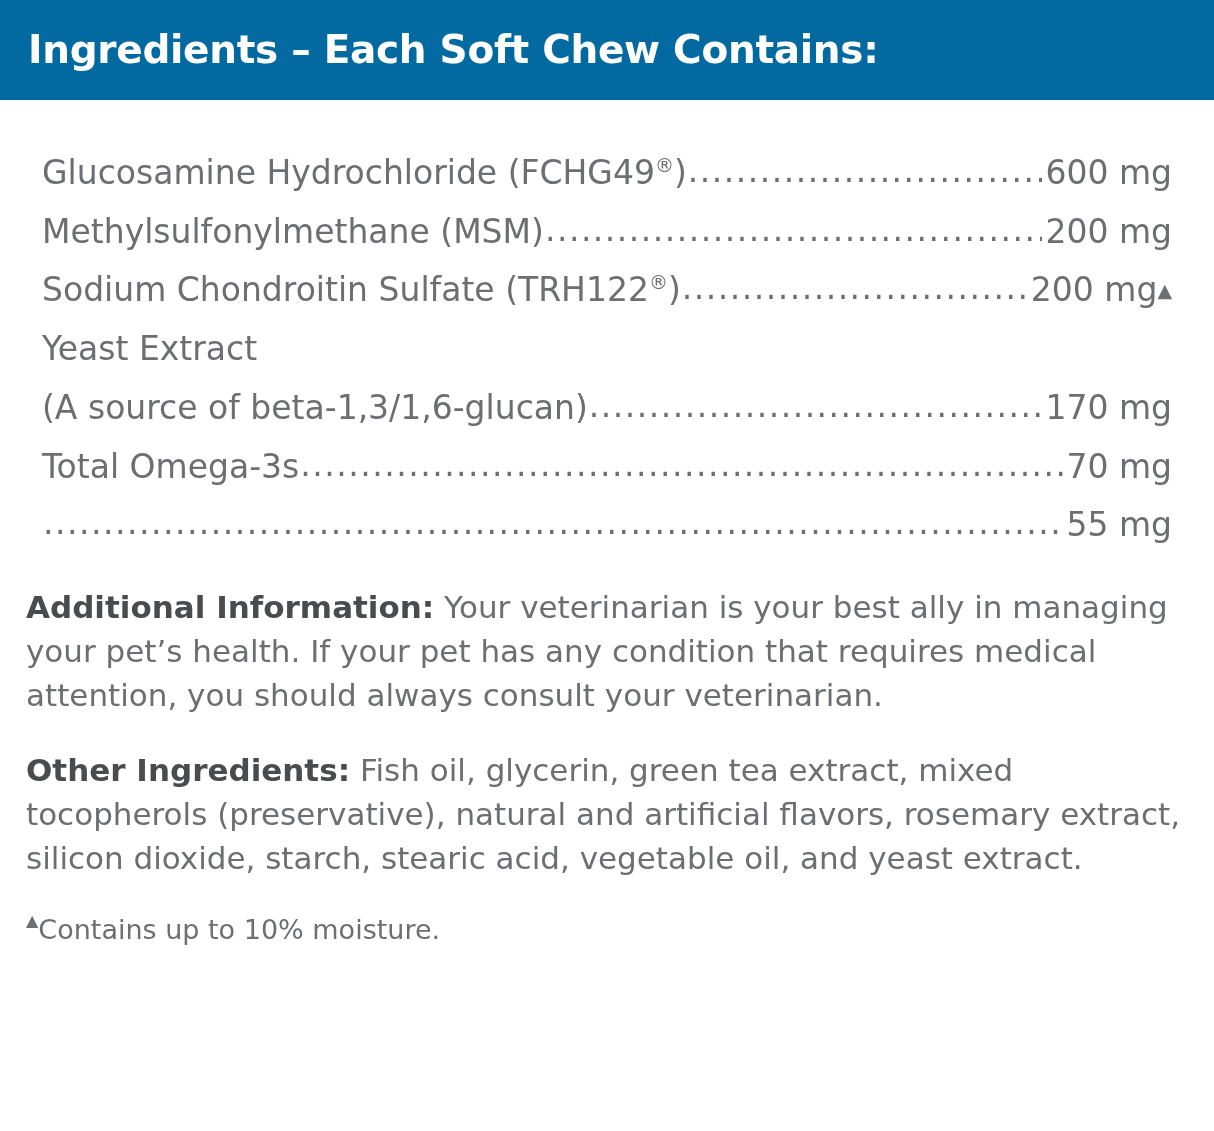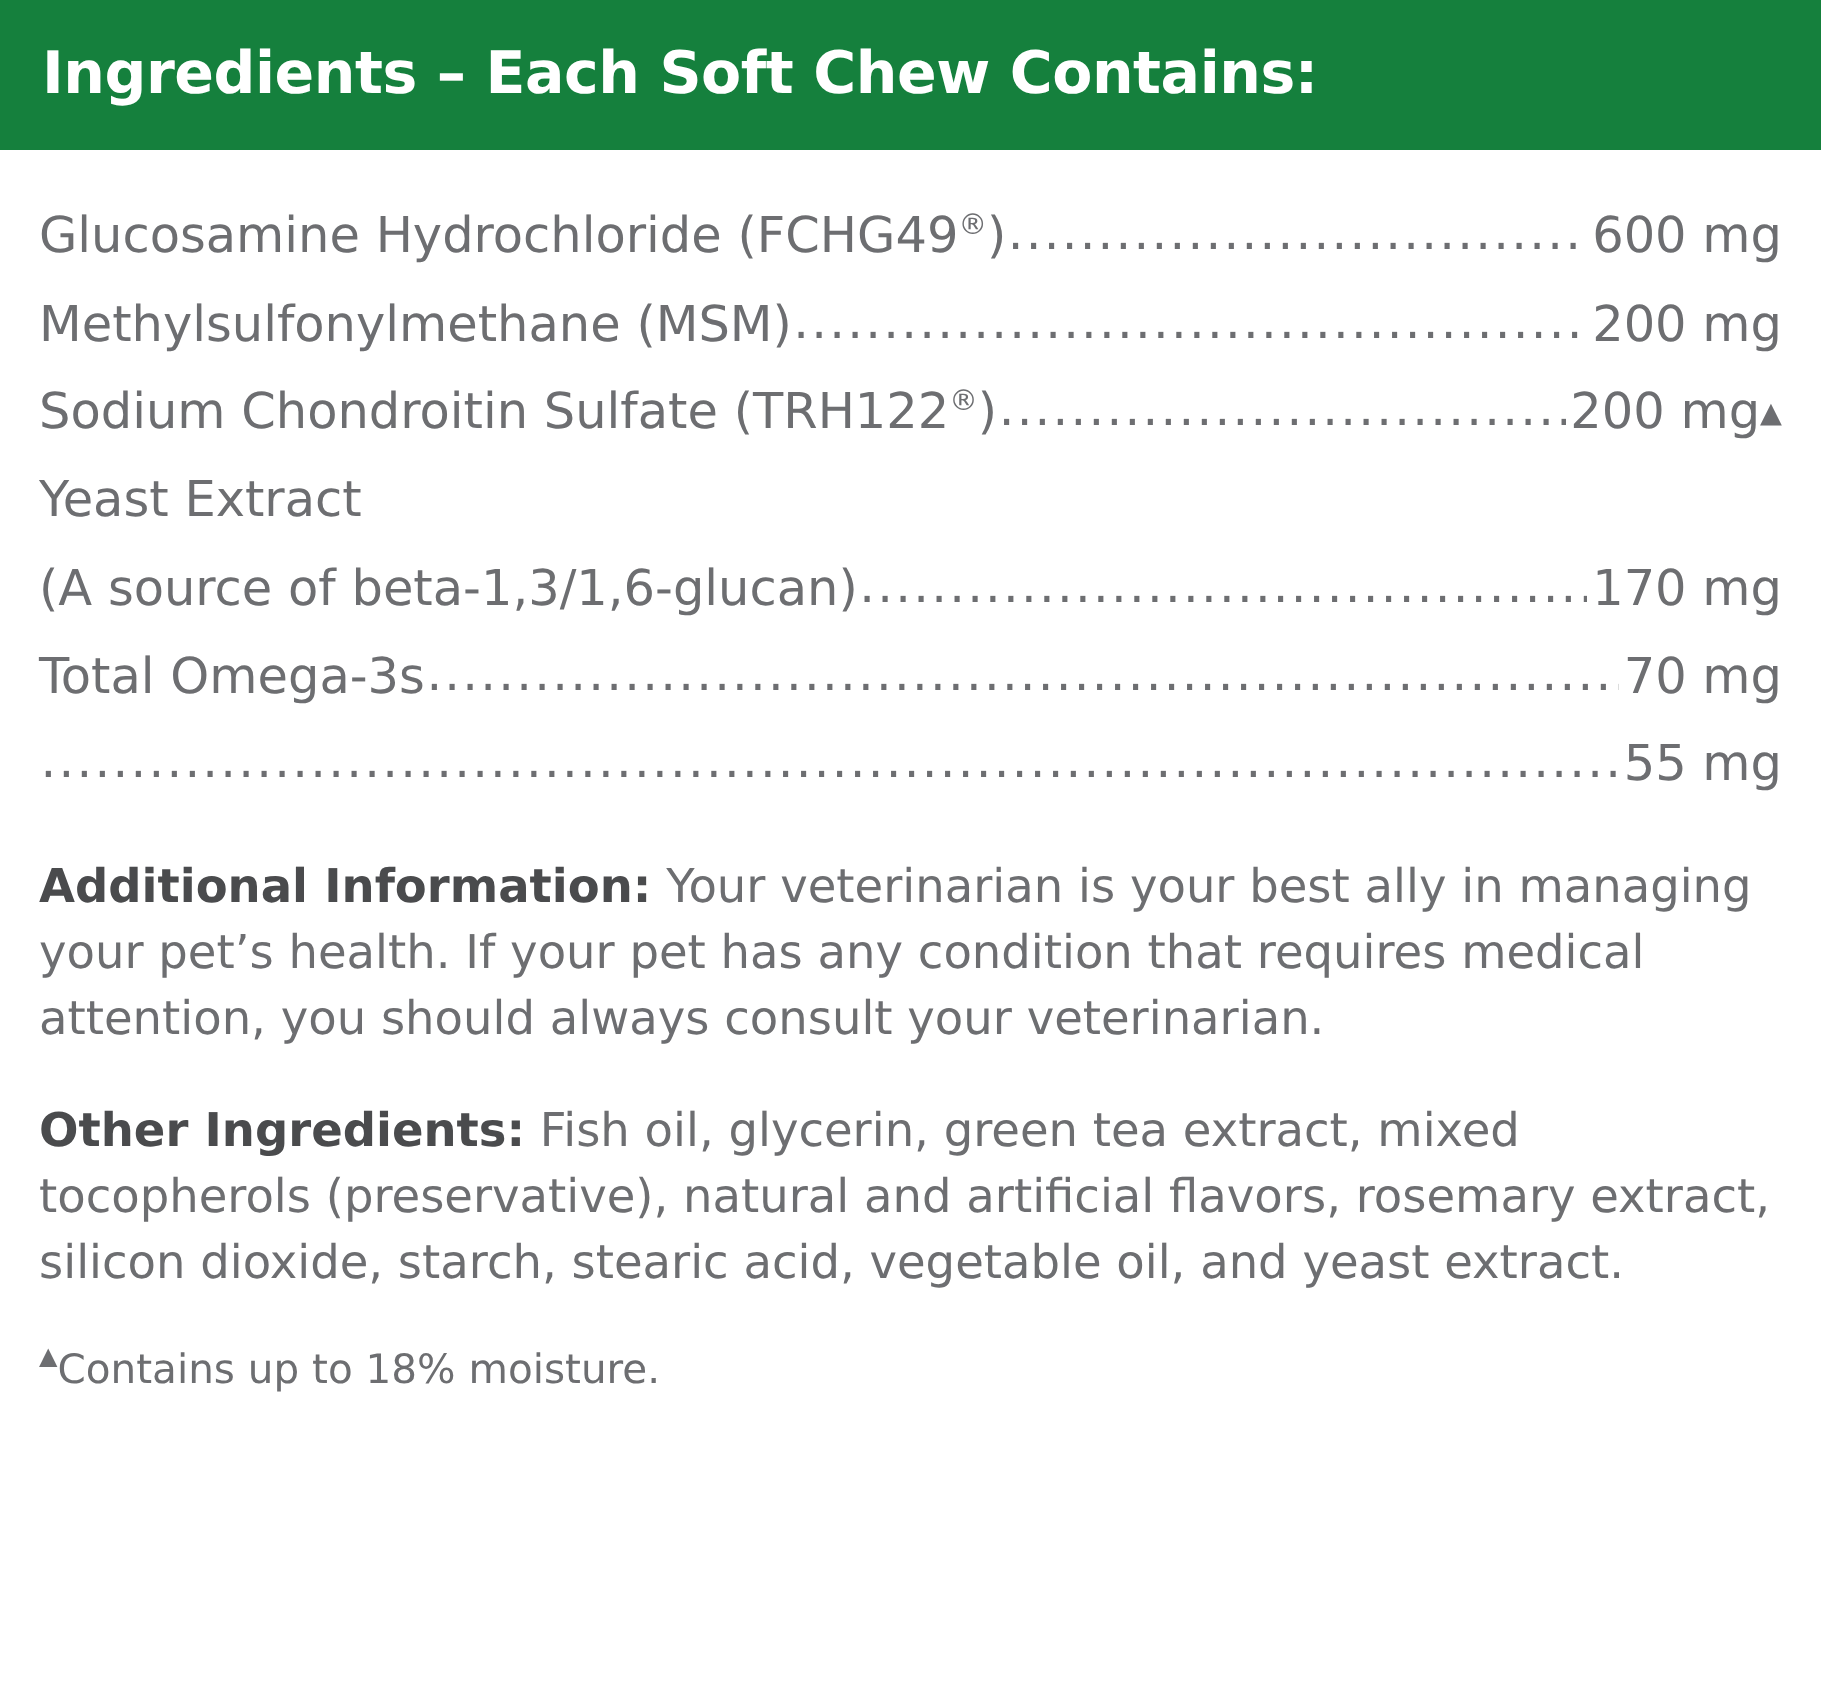--- a/index.html
+++ b/index.html
@@ -14,40 +14,40 @@
     color: #58595b;
     overflow: hidden;
   }
   .panel {
     width: 1214px;
     height: 1131px;
     position: relative;
     box-sizing: border-box;
   }
   .header-bar {
-    background: #15803d;
+    background: #0369a1;
     height: 100px;
     display: flex;
     align-items: center;
     padding: 0 28px;
     box-sizing: border-box;
   }
   .header-title {
     color: #ffffff;
     font-size: 39px;
     font-weight: bold;
     letter-spacing: -0.3px;
     line-height: 1.1;
   }
   .content {
     padding: 28px 26px 0 26px;
     box-sizing: border-box;
   }
   .ing-list {
-    margin: 0;
+    margin: 16px;
     padding: 0;
     list-style: none;
   }
   .ing-row {
     display: flex;
     align-items: baseline;
     font-size: 33px;
     line-height: 1.78;
     color: #6d6e71;
     white-space: nowrap;
@@ -160,16 +160,16 @@
         <span class="dots">...................................................................................................................</span>
         <span class="ing-amount"> 55 mg</span>
       </li>
 
     </ul>
 
     <p class="para"><b>Additional Information:</b><span> Your veterinarian is your best ally in managing your pet’s health. If your pet has any condition that requires medical attention, you should always consult your veterinarian.</span></p>
 
     <p class="para"><b>Other Ingredients:</b><span> Fish oil, glycerin, green tea extract, mixed tocopherols (preservative), natural and artificial flavors, rosemary extract, silicon dioxide, starch, stearic acid, vegetable oil, and yeast extract.</span></p>
 
-    <p class="footnote"><span class="tri">▲</span><span>Contains up to 18% moisture.</span></p>
+    <p class="footnote"><span class="tri">▲</span><span>Contains up to 10% moisture.</span></p>
 
   </div>
 </div>
 
 </body></html>

